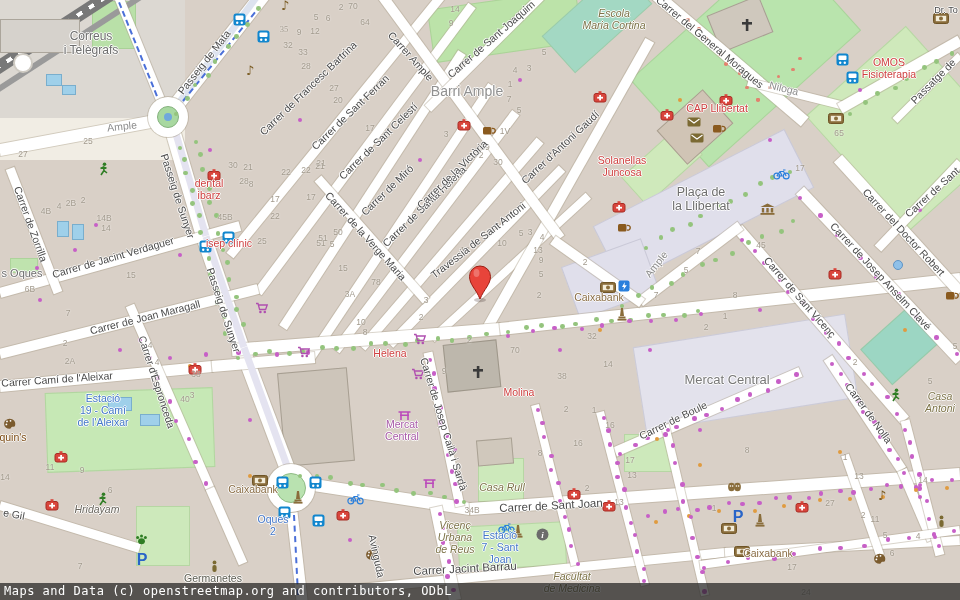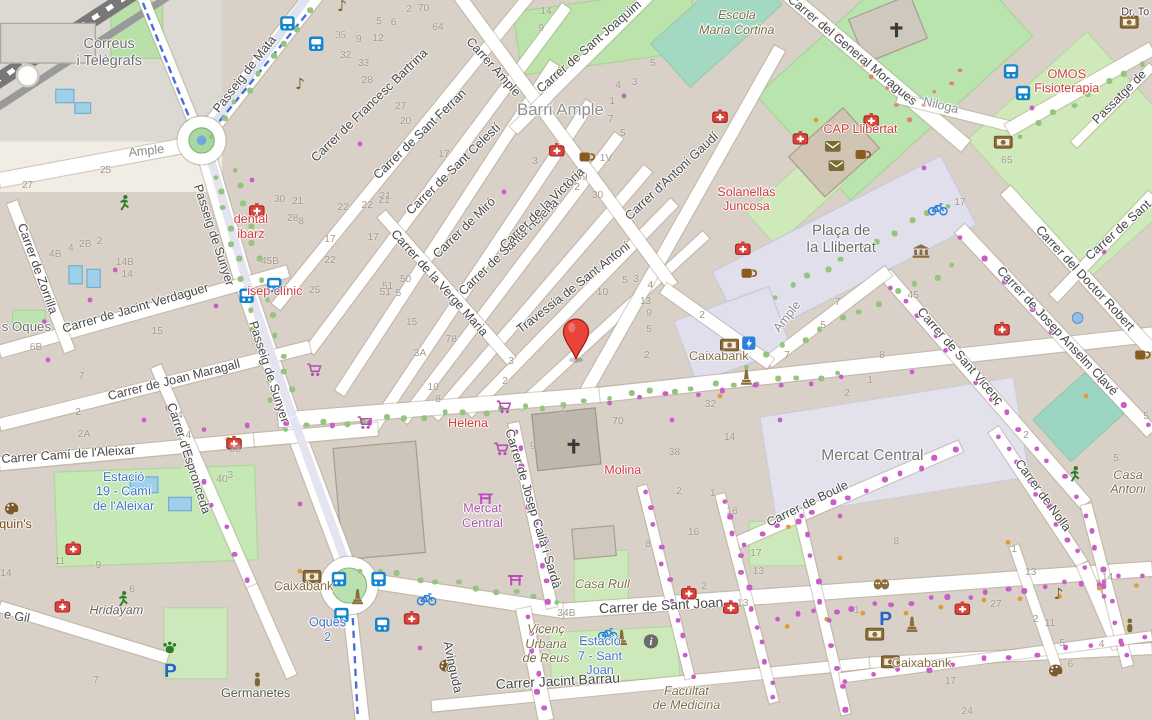--- a/index.html
+++ b/index.html
@@ -1128,13 +1128,14 @@
       <div class="lbl poi k-olive" style="left: 455px; top: 537px; transform: translate(-50%, -50%);"><span style="position:static">Vicenç</span><br><span style="position:static">Urbana</span><br><span style="position:static">de Reus</span></div>
       <div class="lbl poi k-igray" style="left: 97px; top: 509px; transform: translate(-50%, -50%);"><span style="position:static">Hridayam</span></div>
       <div class="lbl poi k-darkbrown" style="left: 13px; top: 437px; transform: translate(-50%, -50%);"><span style="position:static">quin's</span></div>
       <div class="lbl poi k-dgray" style="left: 213px; top: 578px; transform: translate(-50%, -50%);"><span style="position:static">Germanetes</span></div>
     </div>
   <svg id="marker" width="26" height="38" viewBox="0 0 26 38" style="left: 467px; top: 265px;">
     <ellipse cx="13" cy="35" rx="6" ry="2.2" fill="rgba(60,40,40,.25)"></ellipse>
     <path d="M13 34 C9 24 2.5 19.5 2.5 11.5 A10.5 10.5 0 1 1 23.5 11.5 C23.5 19.5 17 24 13 34 Z" fill="#e8443a" stroke="#9c1d12" stroke-width="1"></path>
     <ellipse cx="9.5" cy="8" rx="3" ry="4" fill="rgba(255,255,255,.25)"></ellipse>
   </svg>
+  <div id="attrib">Maps and Data (c) openstreetmap.org and contributors, ODbL</div>
 </div>
 
 </body></html>

